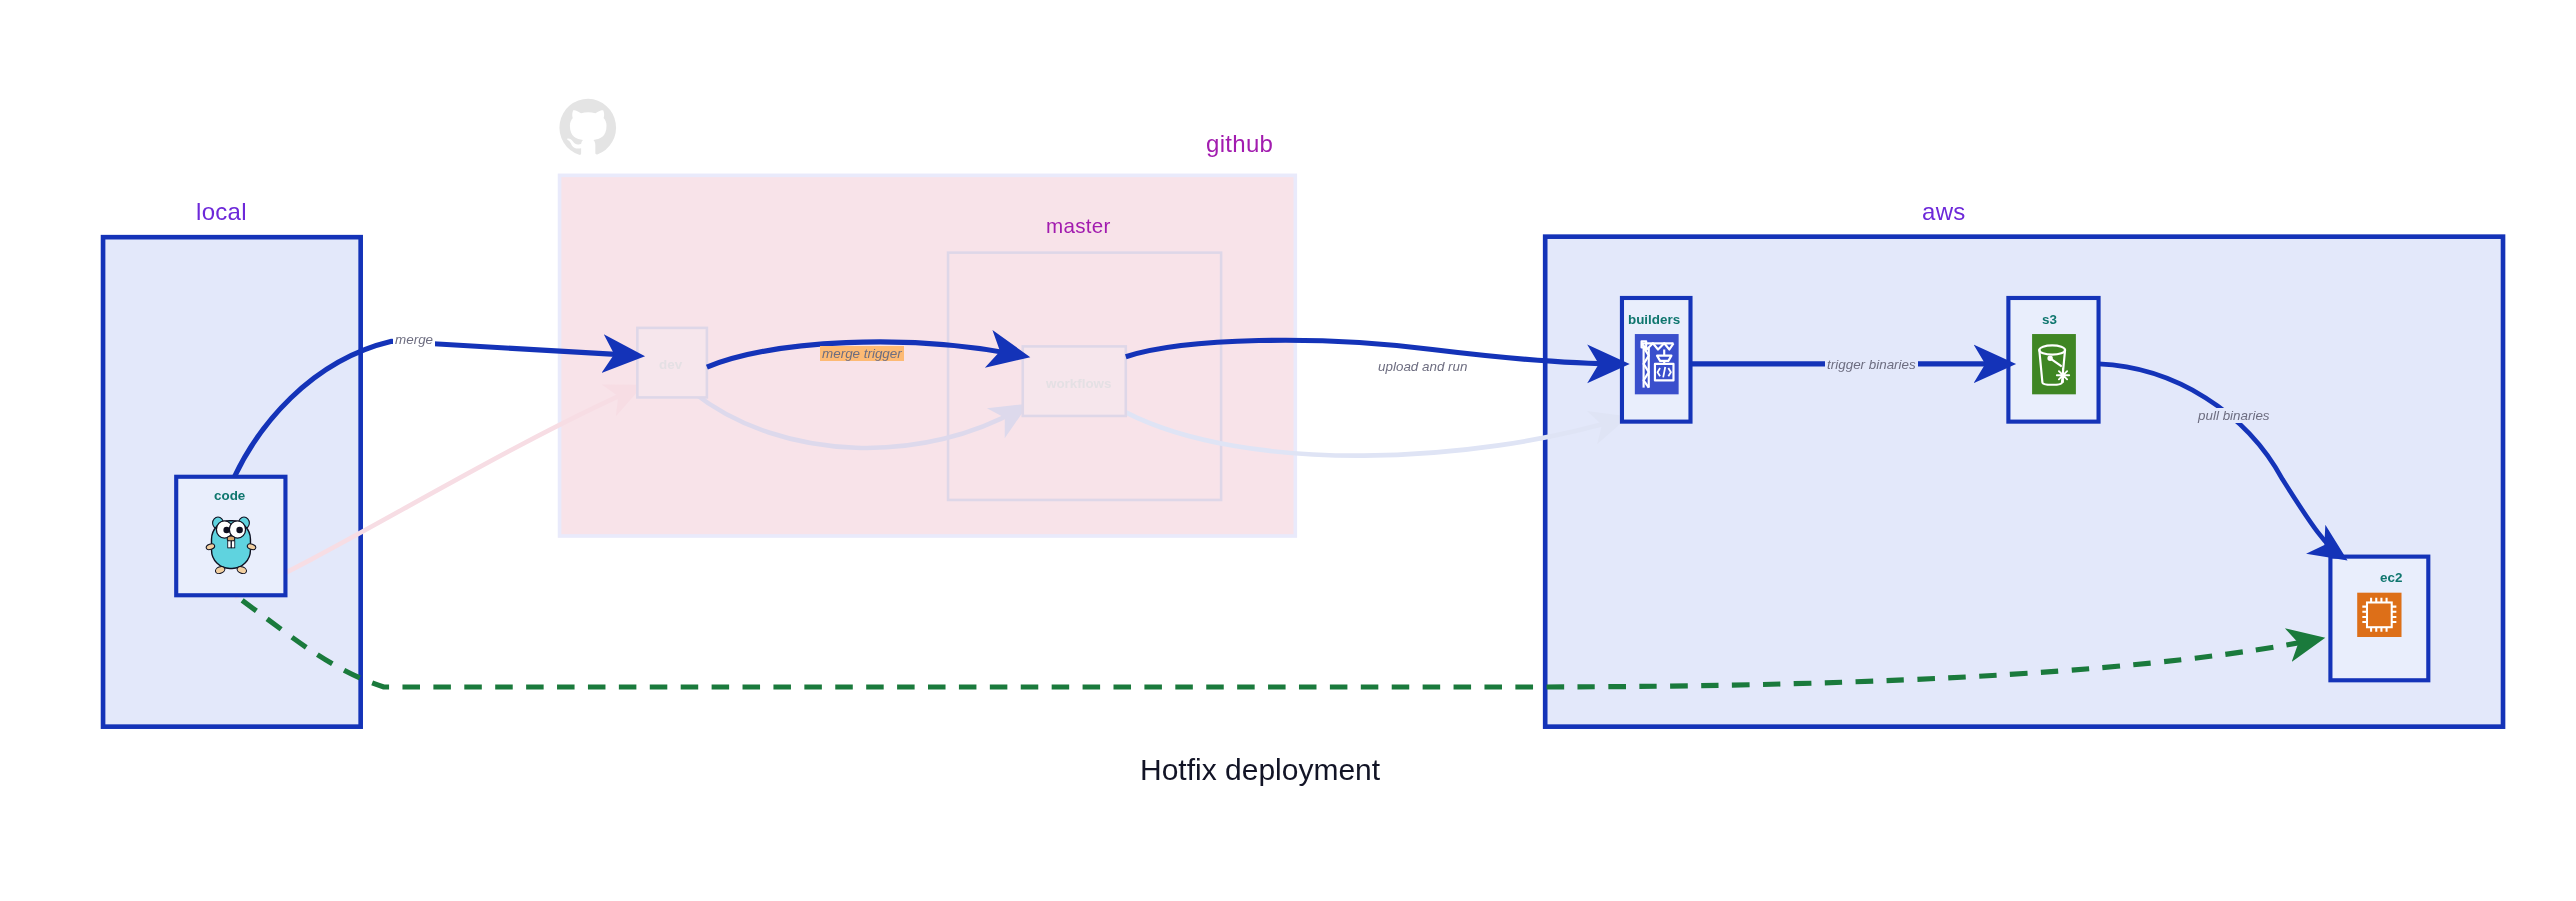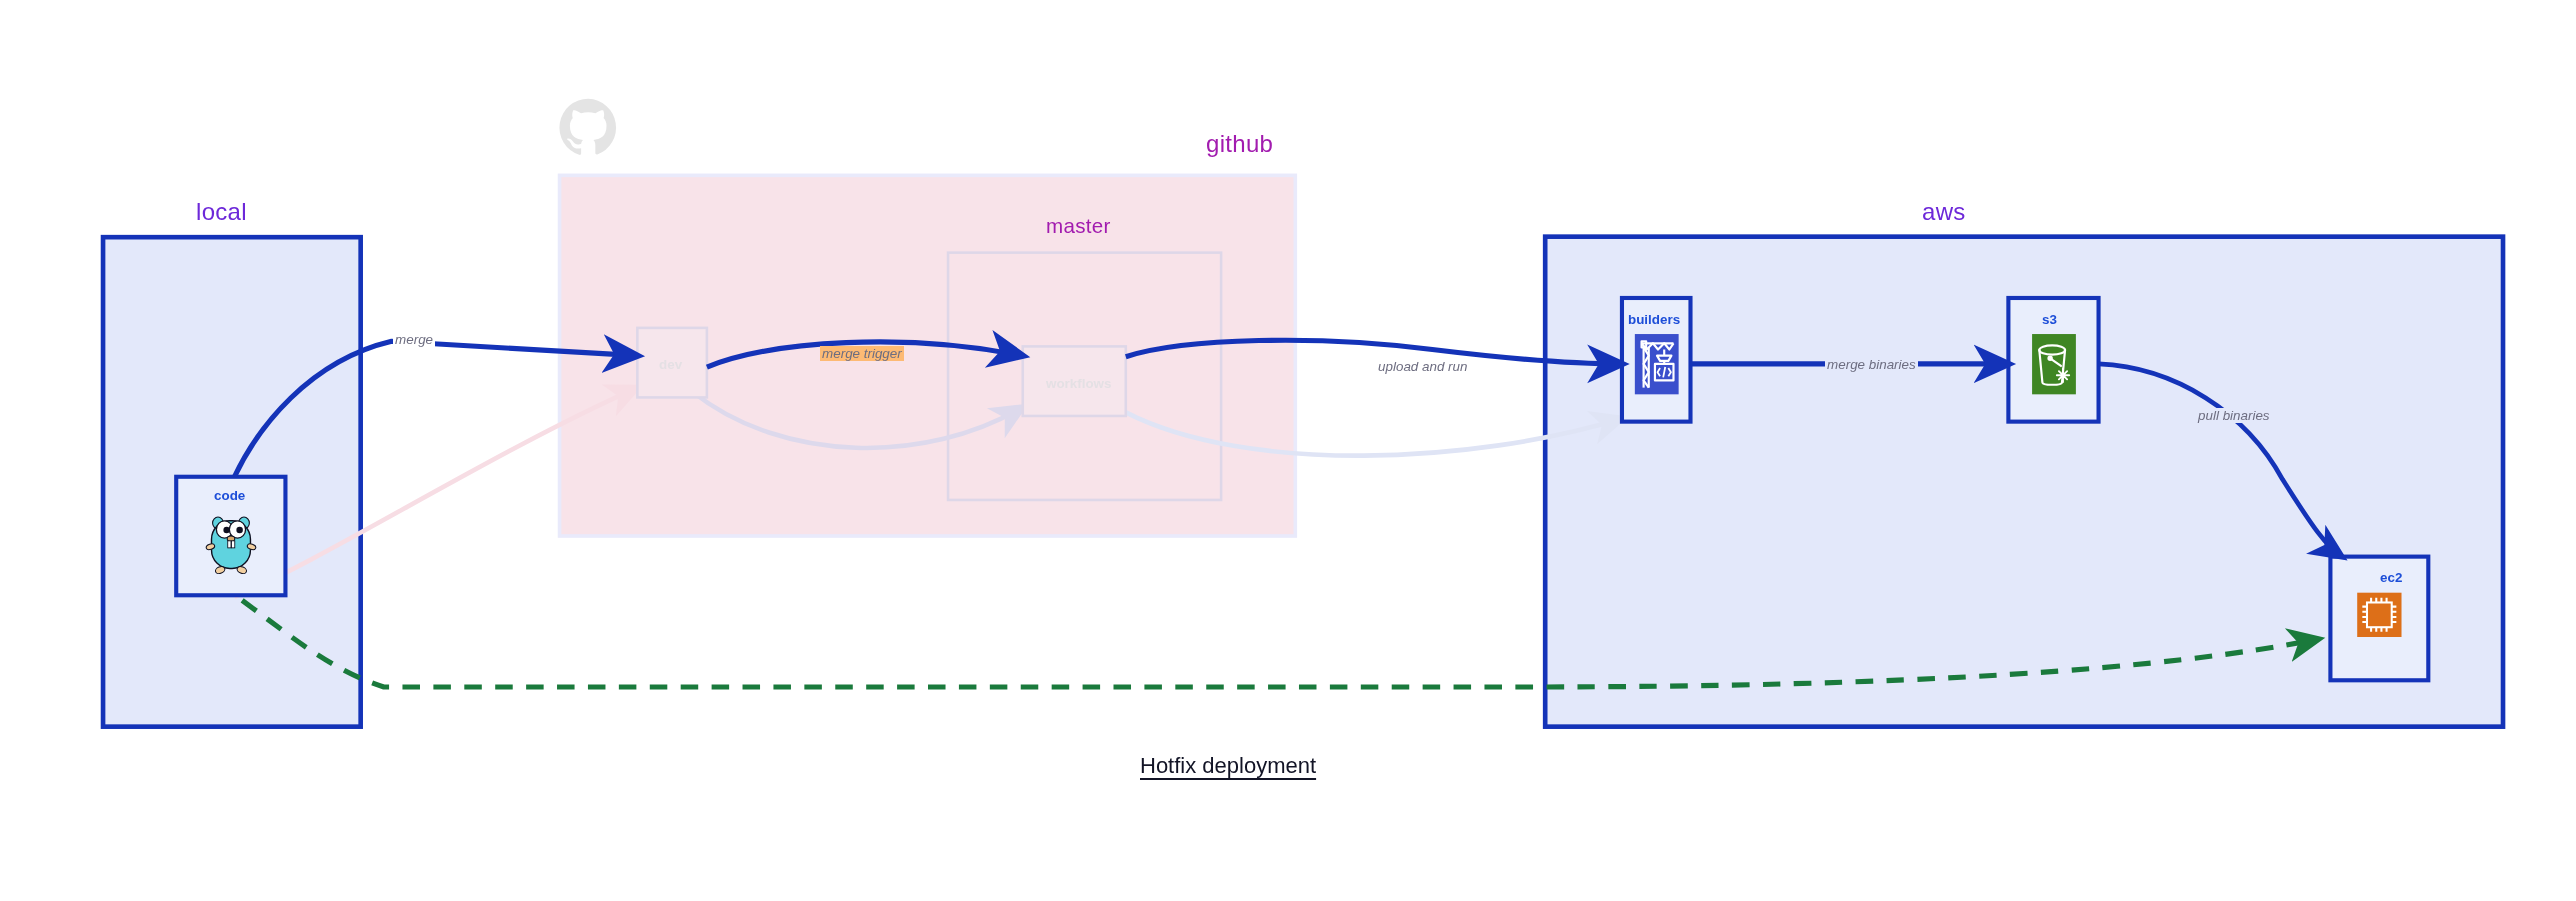--- a/index.html
+++ b/index.html
@@ -1,26 +1,26 @@
 <!DOCTYPE html>
 <html style="font-size:8.2px"><head>
 <meta charset="utf-8">
 <style>
   html,body{margin:0;padding:0;background:#ffffff;}
   body{width:2604px;height:902px;font-family:"Liberation Sans",sans-serif;overflow:hidden;}
   #stage{position:relative;width:2604px;height:902px;background:#ffffff;}
   svg.layer{position:absolute;top:0;left:0;width:2604px;height:902px;overflow:visible;}
   .zone-label{position:absolute;font-size:24px;color:#6d28d9;font-weight:400;letter-spacing:0.3px;white-space:nowrap;}
   .zone-label.faded{color:#a21caf;}
-  .node-label{position:absolute;font-size:13.4px;font-weight:700;color:#1d4ed8;white-space:nowrap;}
+  .node-label{position:absolute;font-size:13.4px;font-weight:700;color:#0f766e;white-space:nowrap;}
   .node-label.faded{color:#e4e0e4;}
   .edge-label{position:absolute;font-size:13.4px;font-style:italic;color:#6d6d80;white-space:nowrap;background:#ffffff;padding:0 2.1px;}
   .edge-label.onpink{background:#fdba74;}
   .edge-label.onblue{background:#e3e8fa;}
-  .diagram-title{position:absolute;font-size:22px;color:#121426;text-decoration:underline;text-underline-offset:5.2px;white-space:nowrap;}
+  .diagram-title{position:absolute;font-size:30px;color:#121426;text-underline-offset:5.2px;white-space:nowrap;}
 </style>
 </head>
 <body>
 
 <div id="stage">
 
   <svg class="layer" viewBox="0 0 5054 1750">
     <defs>
       <marker id="arrowBlue" viewBox="0 0 12 12" refX="9" refY="6" markerWidth="9" markerHeight="9" orient="auto-start-reverse">
         <path d="M 0 1 L 11 6 L 0 11 L 3 6 z" fill="#1433b8"></path>
@@ -134,19 +134,19 @@
   <div class="node-label" style="left:214px; top:488px;">code</div>
   <div class="node-label faded" style="left:659px; top:357px;">dev</div>
   <div class="node-label faded" style="left:1046px; top:376px;">workflows</div>
   <div class="node-label" style="left:1628px; top:312px;">builders</div>
   <div class="node-label" style="left:2042px; top:312px;">s3</div>
   <div class="node-label" style="left:2364px; top:570px;margin-left:16px;">ec2</div>
 
   <div class="edge-label" style="left:393px; top:332px;">merge</div>
   <div class="edge-label onpink" style="left:820px; top:346px;">merge trigger</div>
   <div class="edge-label" style="left:1376px; top:343px;margin-top:16px;">upload and run</div>
-  <div class="edge-label onblue" style="left:1825px; top:357px;">merge binaries</div>
+  <div class="edge-label onblue" style="left:1825px; top:357px;">trigger binaries</div>
   <div class="edge-label onblue" style="left:2196px; top:408px;">pull binaries</div>
 
   <div class="diagram-title" style="left:1140px; top:753px;">Hotfix deployment</div>
 
 </div>
 
 
 </body></html>

